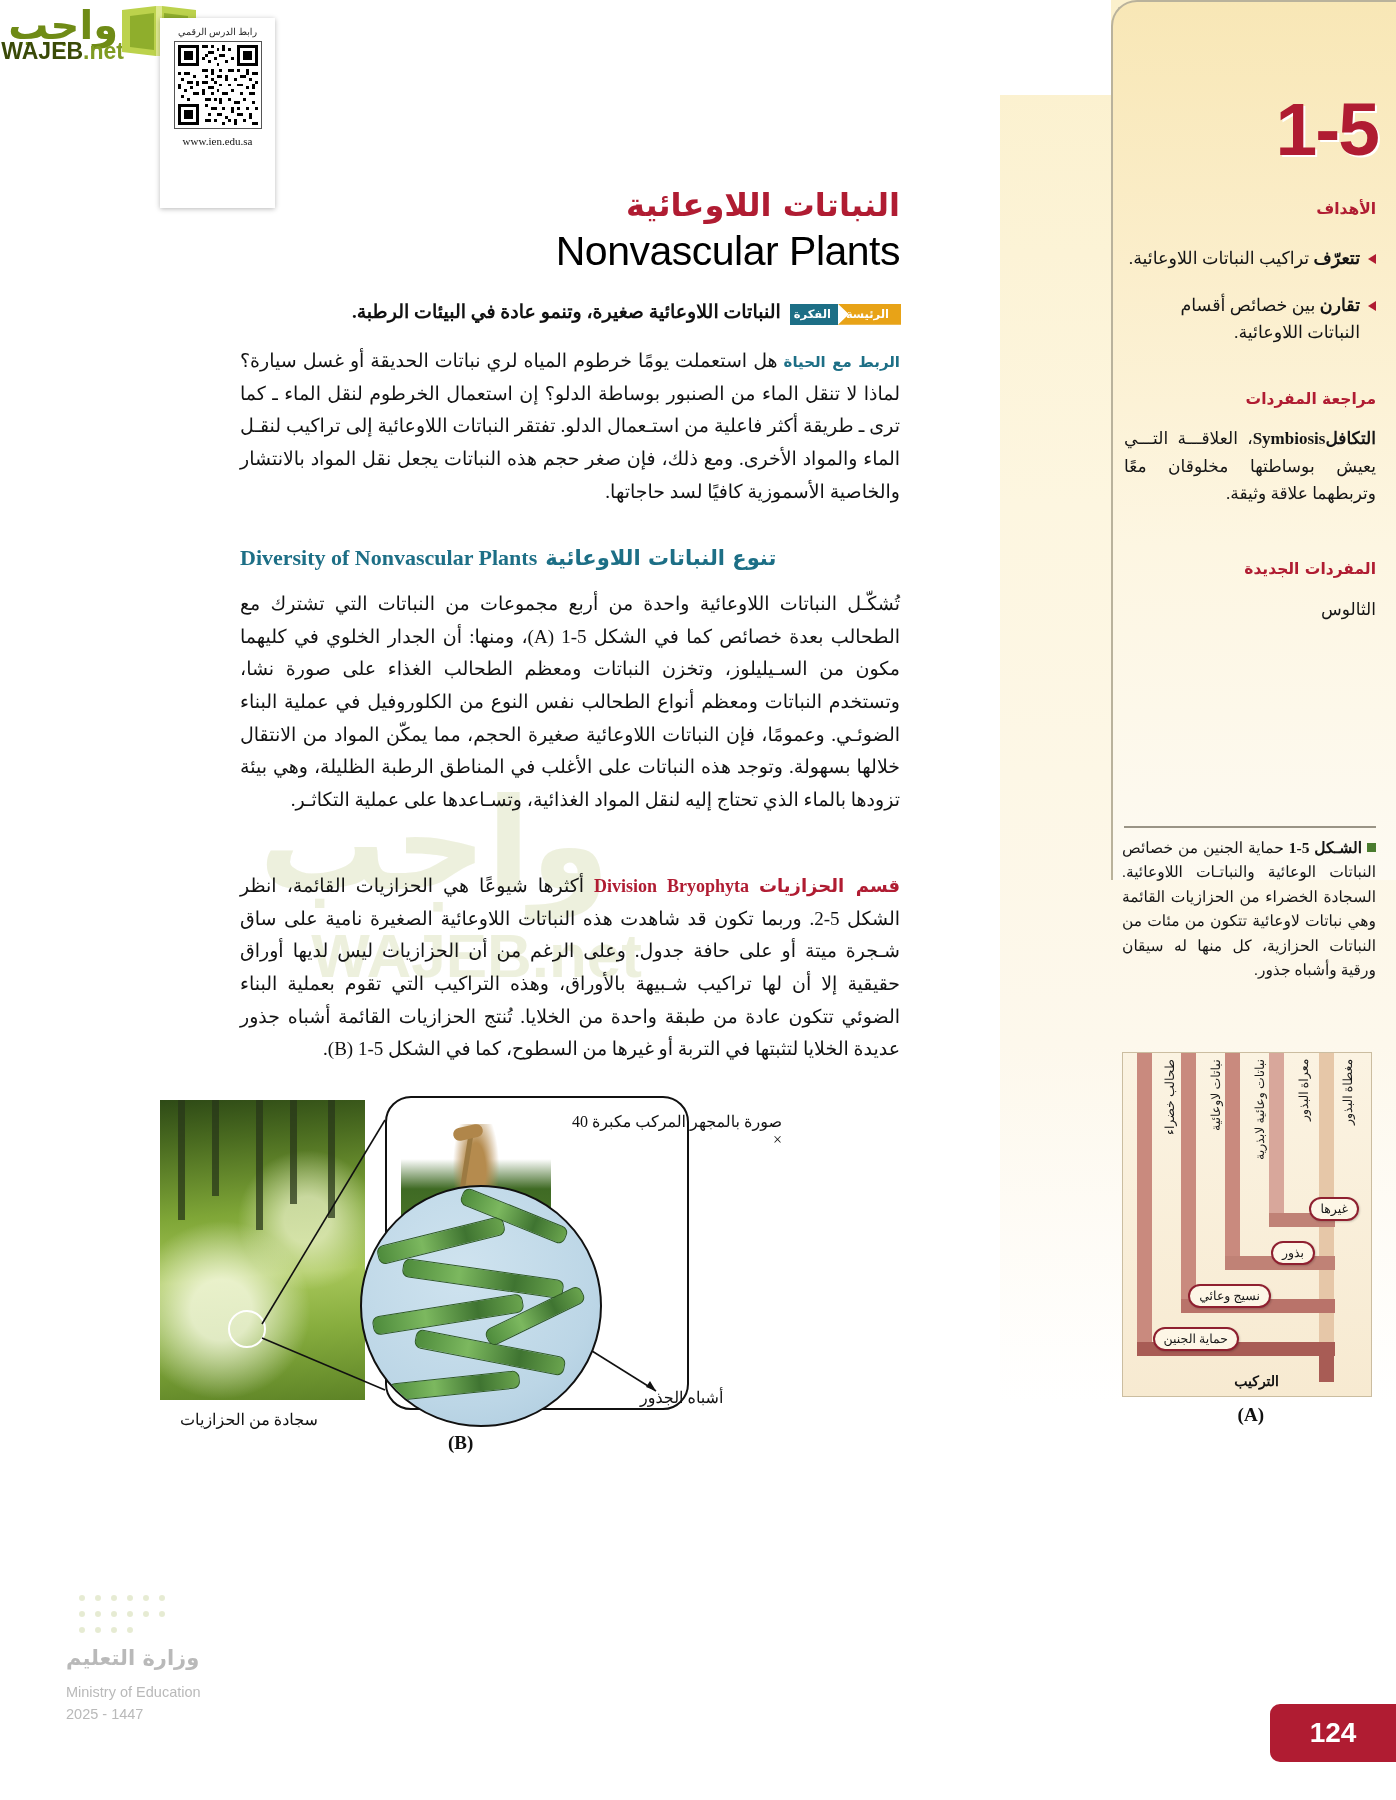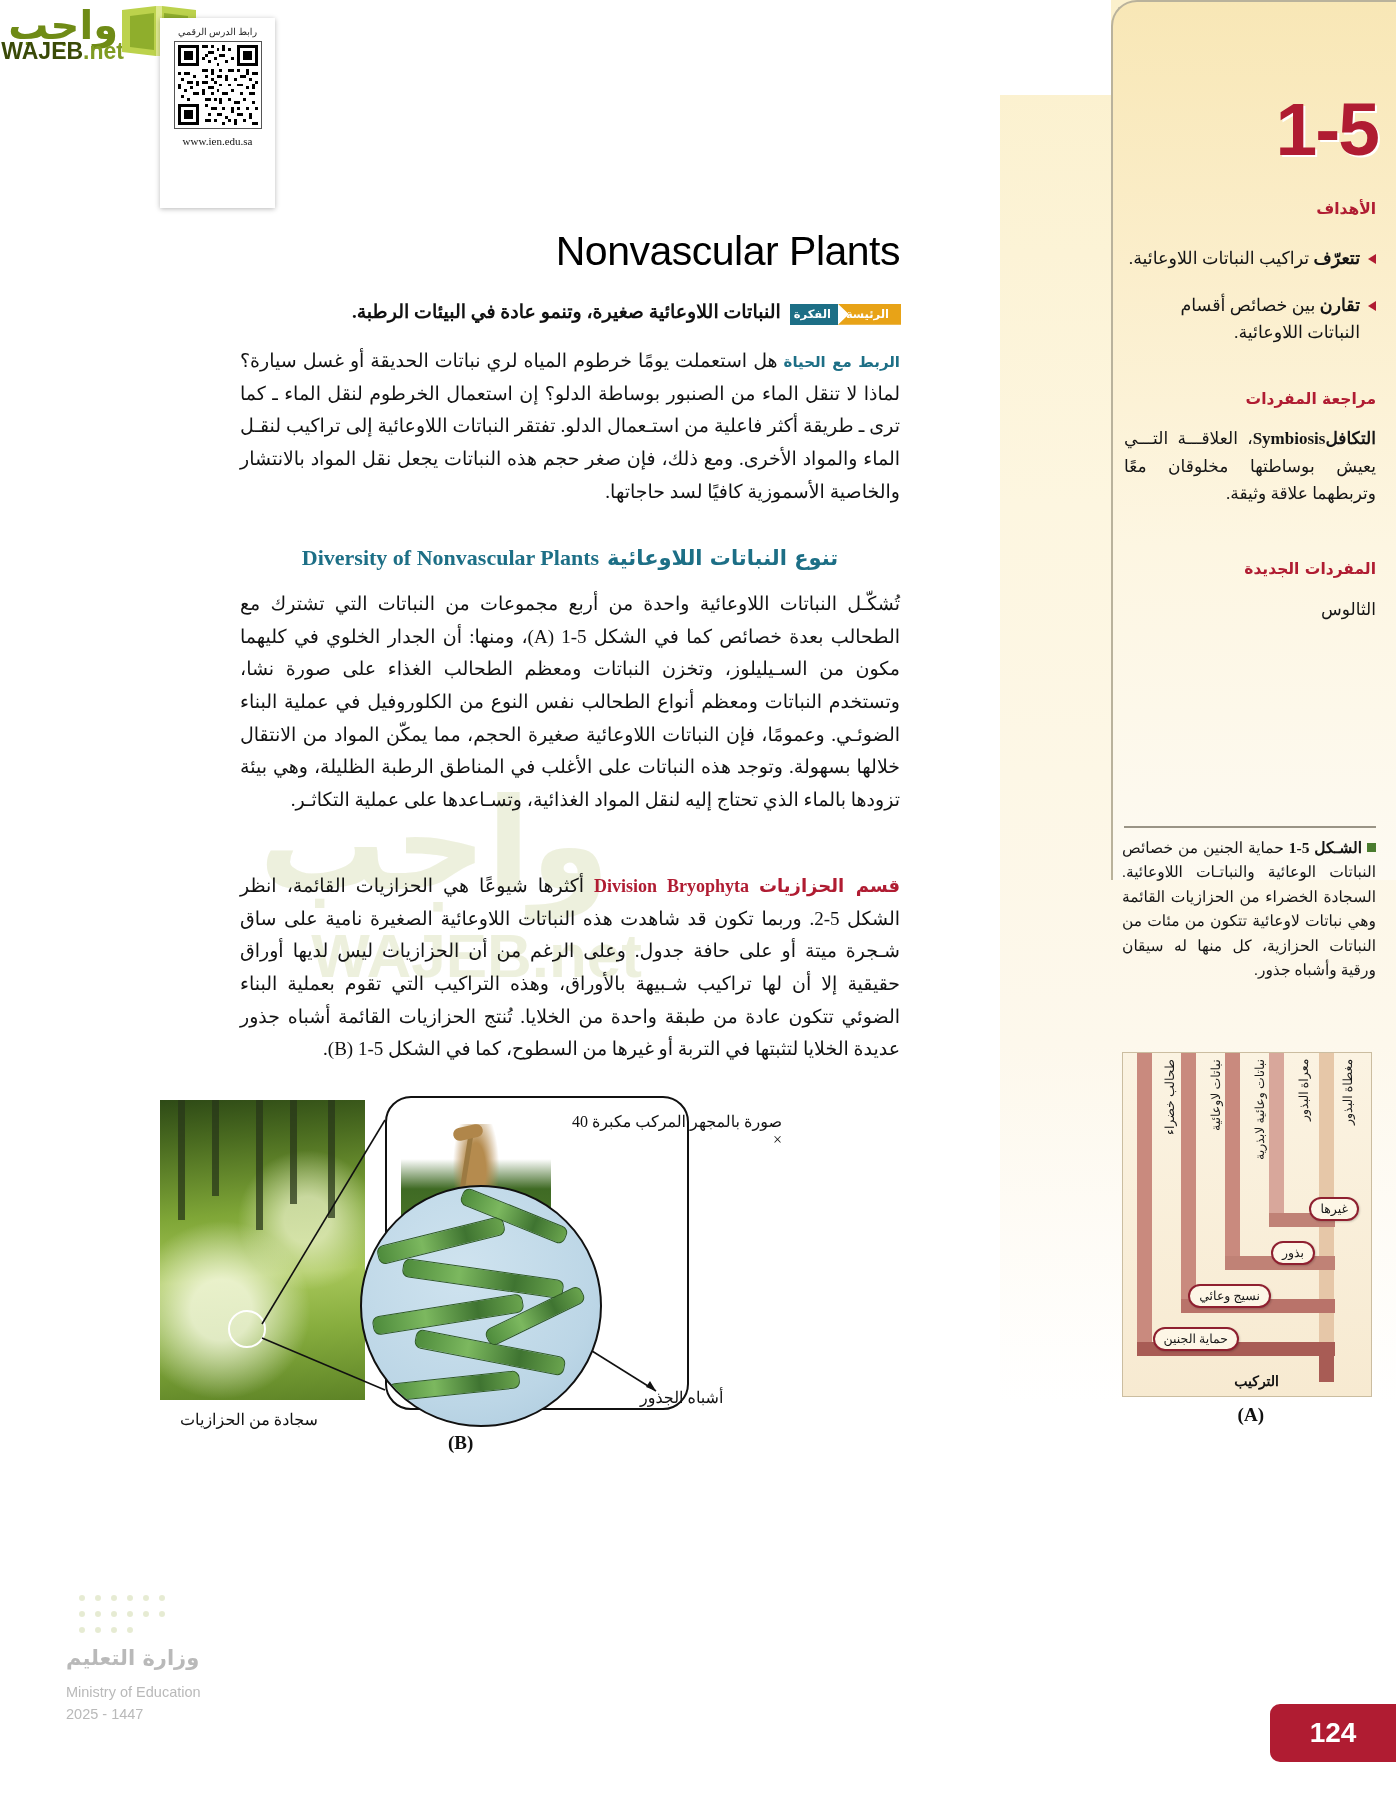--- a/index.html
+++ b/index.html
@@ -195,21 +195,21 @@
     font-weight:bold;font-size:19px;color:#111;direction:rtl;
   }
 
   .para{
     position:absolute;right:100px;width:660px;
     font-family:"Liberation Serif","DejaVu Serif",serif;
     font-size:19px;line-height:1.72;color:#121212;direction:rtl;text-align:justify;
   }
   .lead-label{font-family:"DejaVu Sans",sans-serif;font-weight:bold;font-size:15px;color:#1d6f86;}
   .sec-head{
-    position:absolute;right:100px;width:660px;direction:rtl;text-align:center;
+    position:absolute;right:100px;width:660px;direction:rtl;text-align:left;
     white-space:nowrap;
   }
   .sec-head .ar{
     font-family:"DejaVu Sans",sans-serif;font-weight:bold;font-size:21px;color:#1d6f86;
   }
   .sec-head .en{
     font-family:"Liberation Serif",serif;font-weight:bold;font-size:22px;color:#1d6f86;
     direction:ltr;unicode-bidi:isolate;margin-right:8px;
   }
   .inline-div{font-family:"DejaVu Sans",sans-serif;font-weight:bold;color:#b01c32;font-size:18px;}
@@ -477,20 +477,21 @@
           <rect x="9" y="5" width="1" height="1"></rect>
           <rect x="19" y="5" width="1" height="1"></rect>
           <rect x="12" y="12" width="1" height="1"></rect>
       </g>
     </svg>
     <div class="url">www.ien.edu.sa</div>
   </div>
 
   <div class="main">
 
+    <div class="title-ar">النباتات اللاوعائية</div>
     <div class="title-en">Nonvascular Plants</div>
 
     <div class="mainidea-row">
       <span class="badge">
         <span class="b2">الرئيسة</span><span class="b1">الفكرة</span>
       </span><span class="mainidea-txt">النباتات اللاوعائية صغيرة، وتنمو عادة في البيئات الرطبة.</span>
     </div>
 
     <div class="para" style="top:345px;">
       <span class="lead-label">الربط مع الحياة</span>

